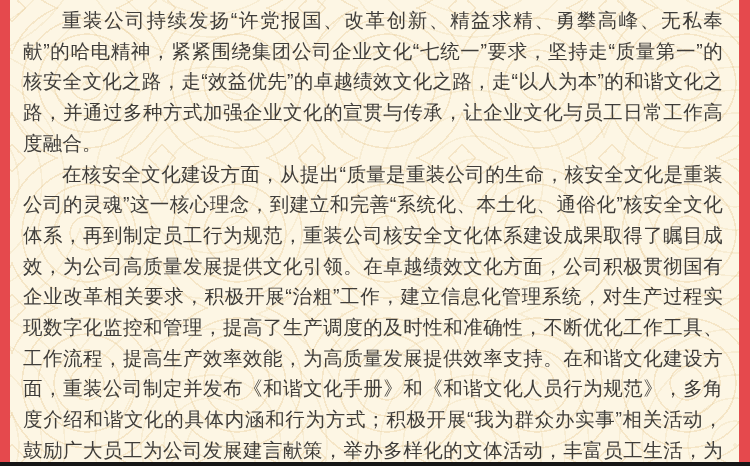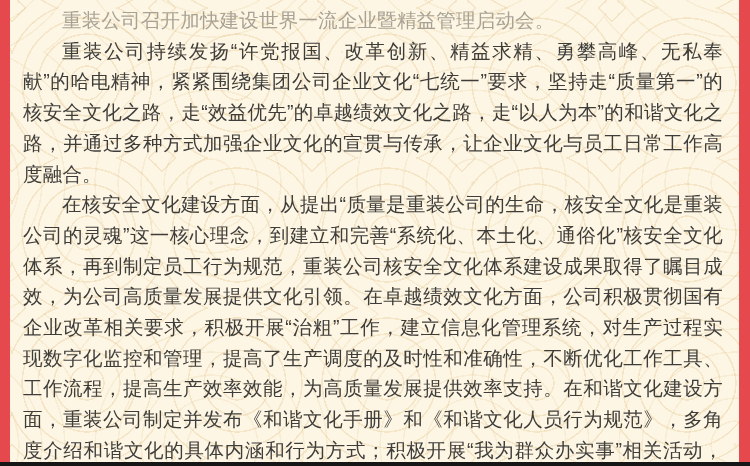--- a/index.html
+++ b/index.html
@@ -64,21 +64,20 @@
   p.body-paragraph {
     color: #3f3d3a;
   }
 </style>
 </head>
 <body>
 
 <div class="page">
 
   <div class="content">
-    <p class="photo-caption">重装公司召开加快建设世界一流企业暨精益管理启动会。</p>
     <p class="body-paragraph">重装公司持续发扬“许党报国、改革创新、精益求精、勇攀高峰、无私奉献”的哈电精神，紧紧围绕集团公司企业文化“七统一”要求，坚持走“质量第一”的核安全文化之路，走“效益优先”的卓越绩效文化之路，走“以人为本”的和谐文化之路，并通过多种方式加强企业文化的宣贯与传承，让企业文化与员工日常工作高度融合。</p>
     <p class="body-paragraph">在核安全文化建设方面，从提出“质量是重装公司的生命，核安全文化是重装公司的灵魂”这一核心理念，到建立和完善“系统化、本土化、通俗化”核安全文化体系，再到制定员工行为规范，重装公司核安全文化体系建设成果取得了瞩目成效，为公司高质量发展提供文化引领。在卓越绩效文化方面，公司积极贯彻国有企业改革相关要求，积极开展“治粗”工作，建立信息化管理系统，对生产过程实现数字化监控和管理，提高了生产调度的及时性和准确性，不断优化工作工具、工作流程，提高生产效率效能，为高质量发展提供效率支持。在和谐文化建设方面，重装公司制定并发布《和谐文化手册》和《和谐文化人员行为规范》，多角度介绍和谐文化的具体内涵和行为方式；积极开展“我为群众办实事”相关活动，鼓励广大员工为公司发展建言献策，举办多样化的文体活动，丰富员工生活，为公司高质量发展营造和谐氛围。</p>
   </div>
 
   <div class="edge-bar left" style="background: rgb(229, 73, 77);"></div>
   <div class="edge-bar right" style="background: rgb(229, 73, 77);"></div>
   <div class="bottom-bar" style="background: rgb(22, 22, 22);"></div>
 </div>
 
 </body></html>

